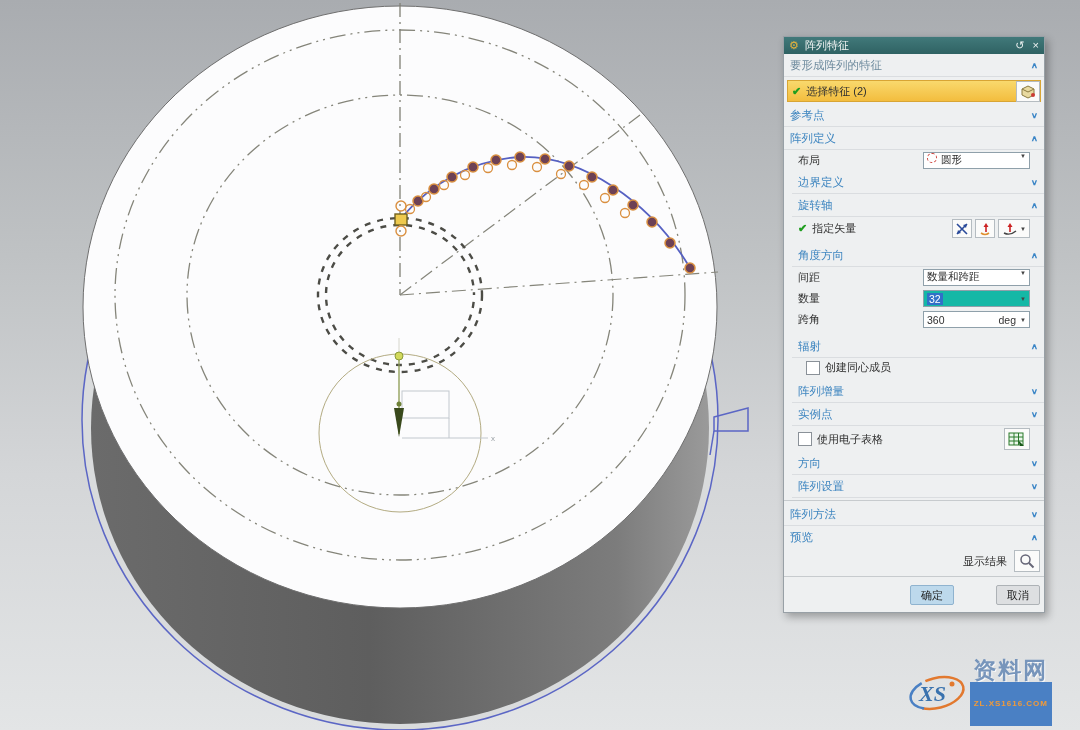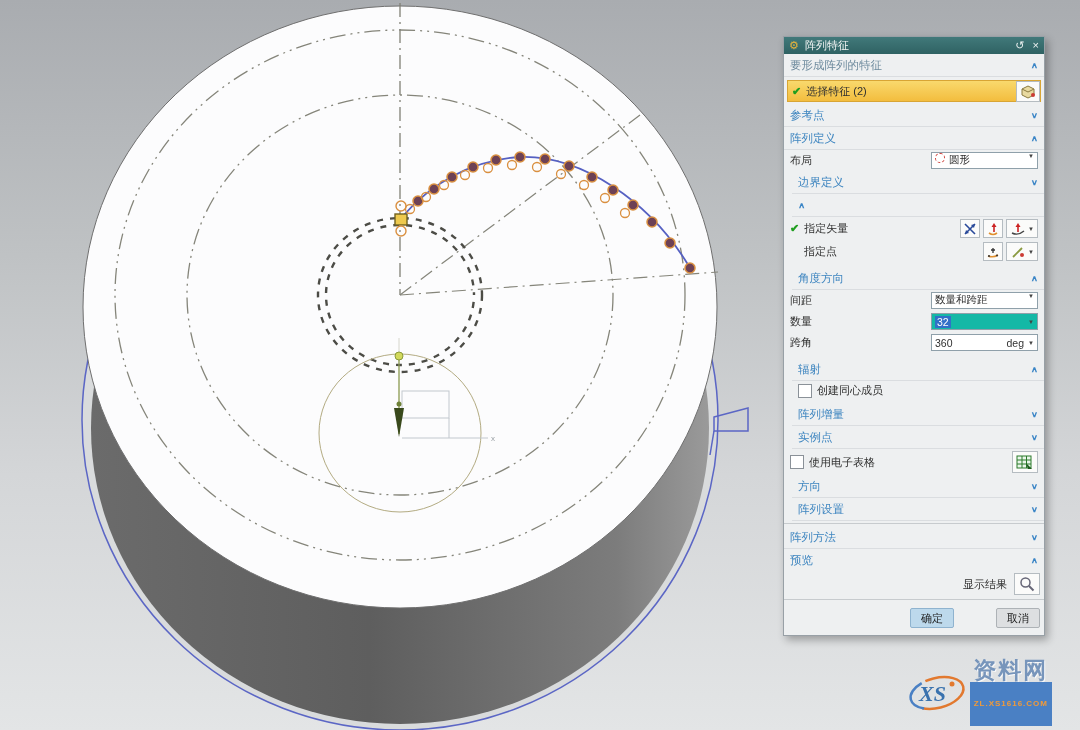--- a/index.html
+++ b/index.html
@@ -16,21 +16,21 @@
             display:flex;align-items:center;padding:0 5px;font-size:11px;}
   .titlebar .gear{color:#e8b43c;margin-right:6px;font-size:11px;}
   .titlebar .t{flex:1;}
   .tbtn{color:#eef3f2;margin-left:8px;cursor:default;font-size:11px;line-height:11px;}
   .hdr{display:flex;align-items:center;height:22px;padding:0 6px;border-bottom:1px solid #dadde0;}
   .hdr .lbl{flex:1;font-size:11.5px;}
   .top-hdr .lbl{color:#6d8a9d;}
   .blue-hdr .lbl{color:#3f86c0;}
   .sub{margin-left:8px;}
   .chev{color:#3a85c6;font-size:10px;font-weight:bold;transform:scaleY(.8);}
-  .row{display:flex;align-items:center;padding:2px 6px;}
+  .row{display:flex;align-items:center;padding:2px 14px;}
   .row .lbl{flex:1;}
   .orange{margin:3px 3px 2px 3px;height:20px;display:flex;align-items:center;padding:0 4px;
           background:linear-gradient(180deg,#f9d96d,#f3bd3e);border:1px solid #d8a534;}
   .orange .check{color:#1f9e1f;font-weight:bold;margin-right:5px;}
   .iconbtn{background:#fbfbfa;border:1px solid #b5bcc1;display:flex;align-items:center;
            justify-content:center;margin-left:3px;}
   .sq{width:18px;height:17px;}
   .wide{width:30px;height:17px;}
   .combo{width:107px;height:17px;background:#fff;border:1px solid #8fa0aa;display:flex;
          align-items:flex-start;padding:0 3px;font-size:10.5px;box-sizing:border-box;}
@@ -186,20 +186,21 @@
         <span class="darr">▼</span>
       </div>
     </div>
 
     <div class="hdr blue-hdr sub">
       <span class="lbl">边界定义</span>
       <span class="chev">∨</span>
     </div>
 
     <div class="hdr blue-hdr sub">
+      <span class="lbl">旋转轴</span>
       <span class="chev">∧</span>
     </div>
 
     <div class="row">
       <span class="gcheck">✔</span>
       <span class="lbl">指定矢量</span>
       <span class="iconbtn sq">
         <svg width="14" height="14">
           <path d="M2 12 L12 2 M2 2 L12 12" stroke="#2a4a9a" stroke-width="1.6"></path>
           <polygon points="12,2 8,3 11,6" fill="#2a4a9a"></polygon>
@@ -216,38 +217,20 @@
       <span class="iconbtn wide">
         <svg width="16" height="14">
           <path d="M2 11 Q8 14 14 9" stroke="#444" stroke-width="1.4" fill="none"></path>
           <path d="M8 10 L8 3" stroke="#cc2222" stroke-width="1.6"></path>
             <polygon points="8,1 5.5,5 10.5,5" fill="#cc2222"></polygon>
         </svg>
         <span class="darr">▼</span>
       </span>
     </div>
 
-    <div class="row">
-      <span class="lbl" style="margin-left:14px">指定点</span>
-      <span class="iconbtn sq">
-        <svg width="14" height="14">
-          <path d="M2 11 Q7 13 12 10" stroke="#e09030" stroke-width="1.5" fill="none"></path>
-          <path d="M7 8 L7 3 M5 5 L9 5" stroke="#333" stroke-width="1.3"></path>
-          <circle cx="3" cy="11" r="1" fill="#333"></circle>
-            <circle cx="11" cy="10.5" r="1" fill="#333"></circle>
-        </svg>
-      </span>
-      <span class="iconbtn wide">
-        <svg width="16" height="14">
-          <path d="M3 12 L12 3" stroke="#8a9a40" stroke-width="1.8"></path>
-          <circle cx="12" cy="10" r="2" fill="#cc3b34"></circle>
-        </svg>
-        <span class="darr">▼</span>
-      </span>
-    </div>
 
     <div class="hdr blue-hdr sub" style="margin-top:4px">
       <span class="lbl">角度方向</span>
       <span class="chev">∧</span>
     </div>
 
     <div class="row">
       <span class="lbl">间距</span>
       <div class="combo">
         <span class="cv">数量和跨距</span>

